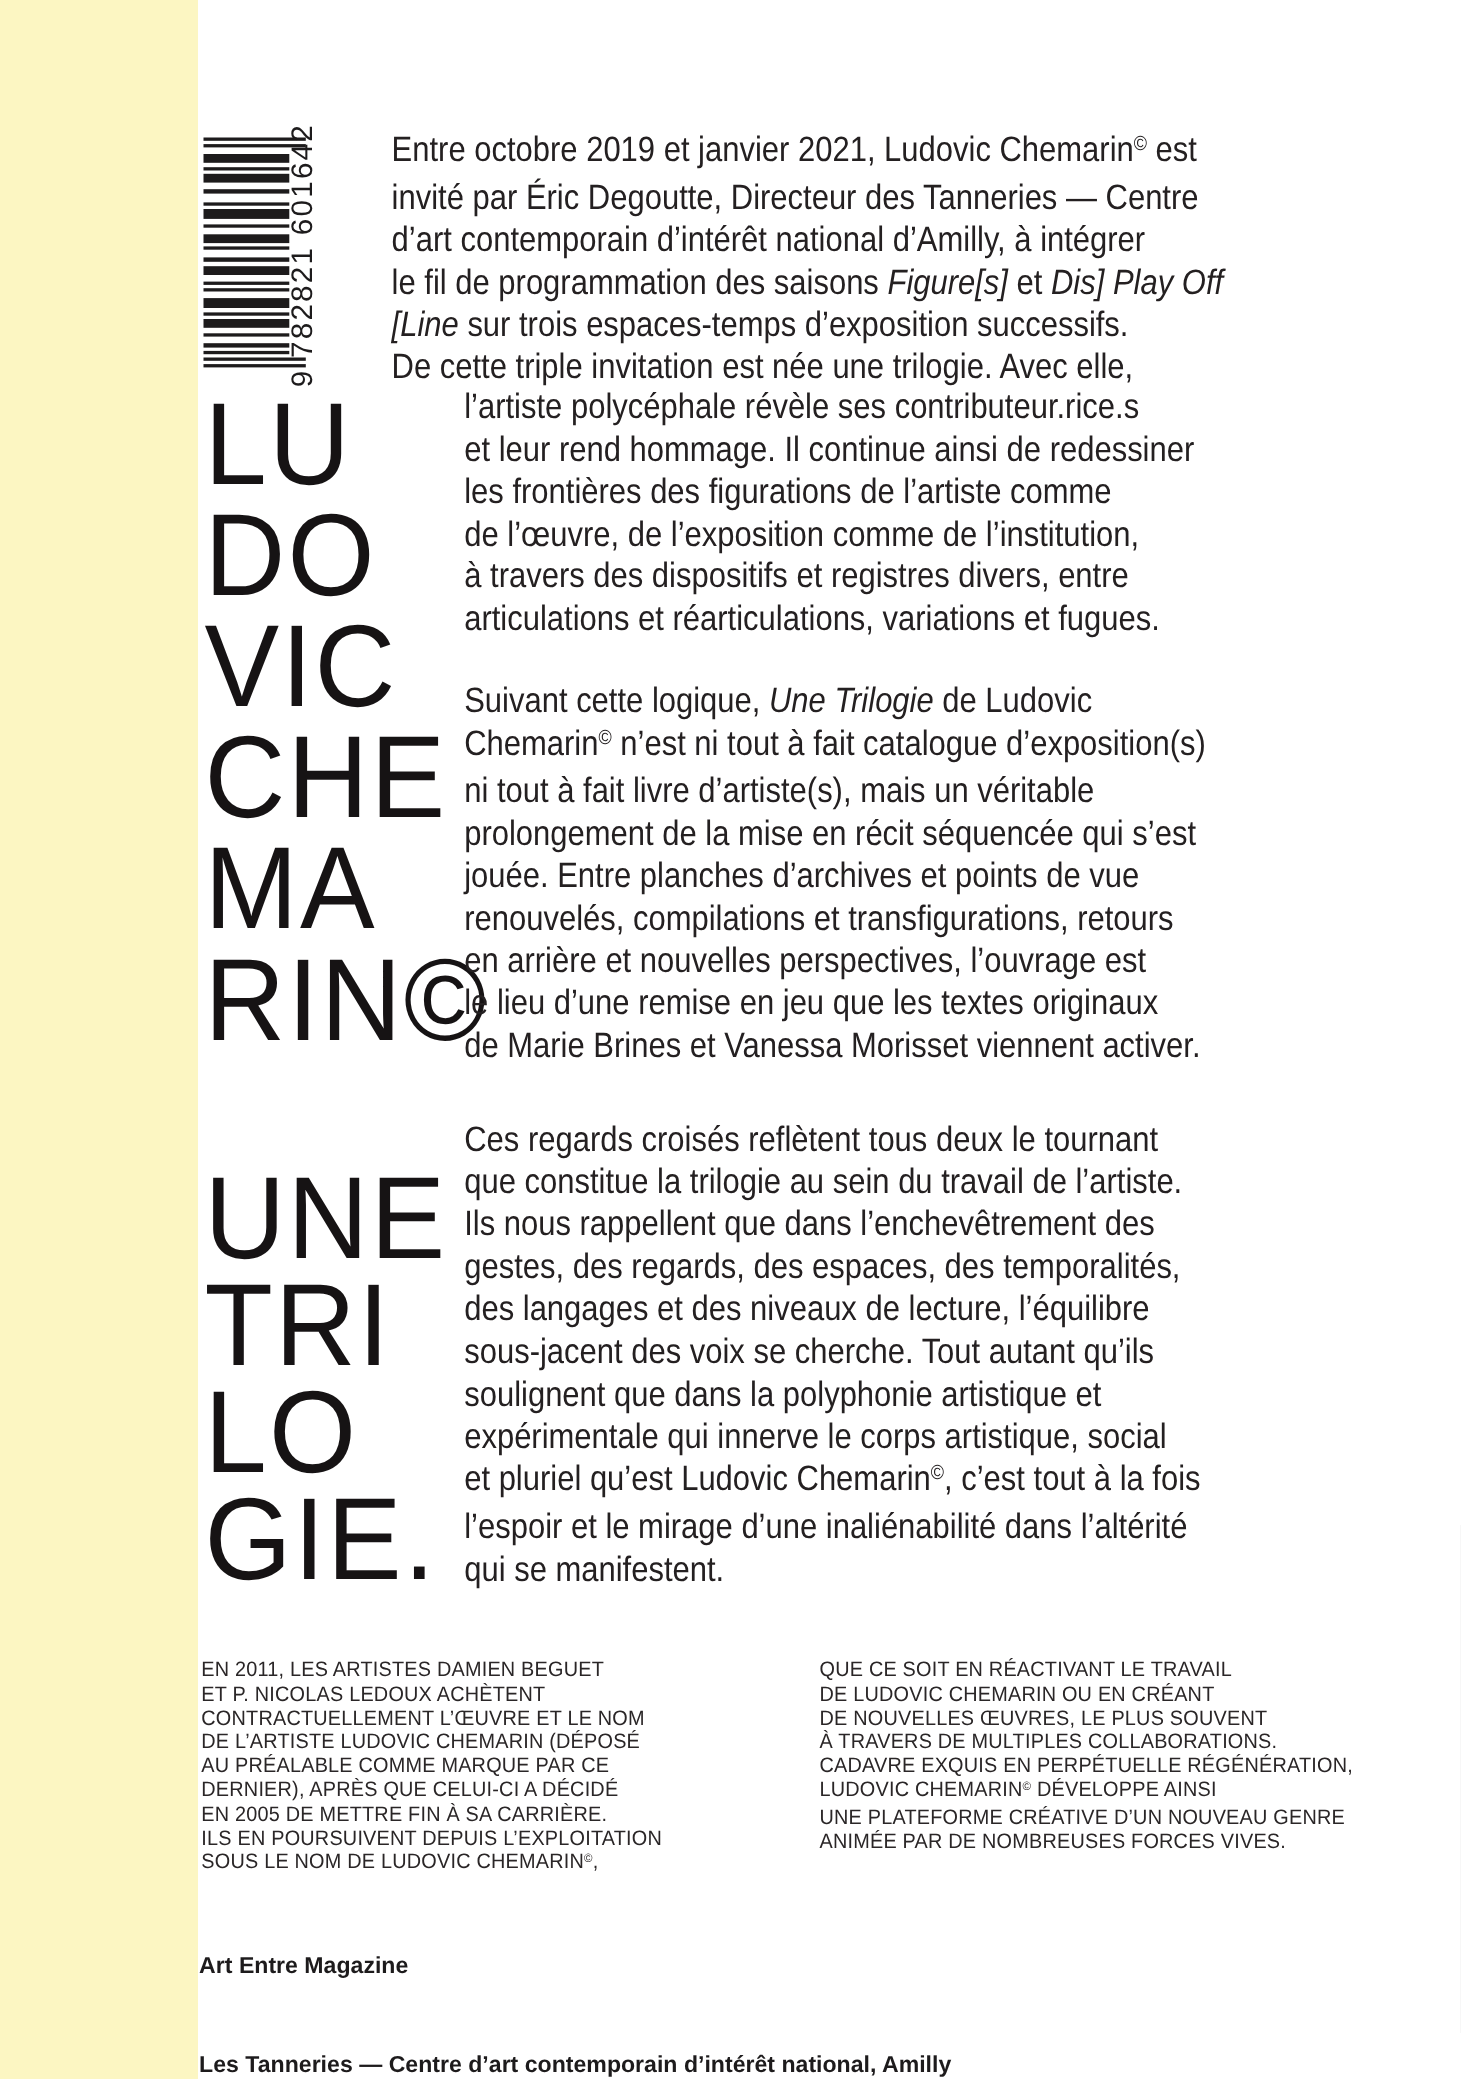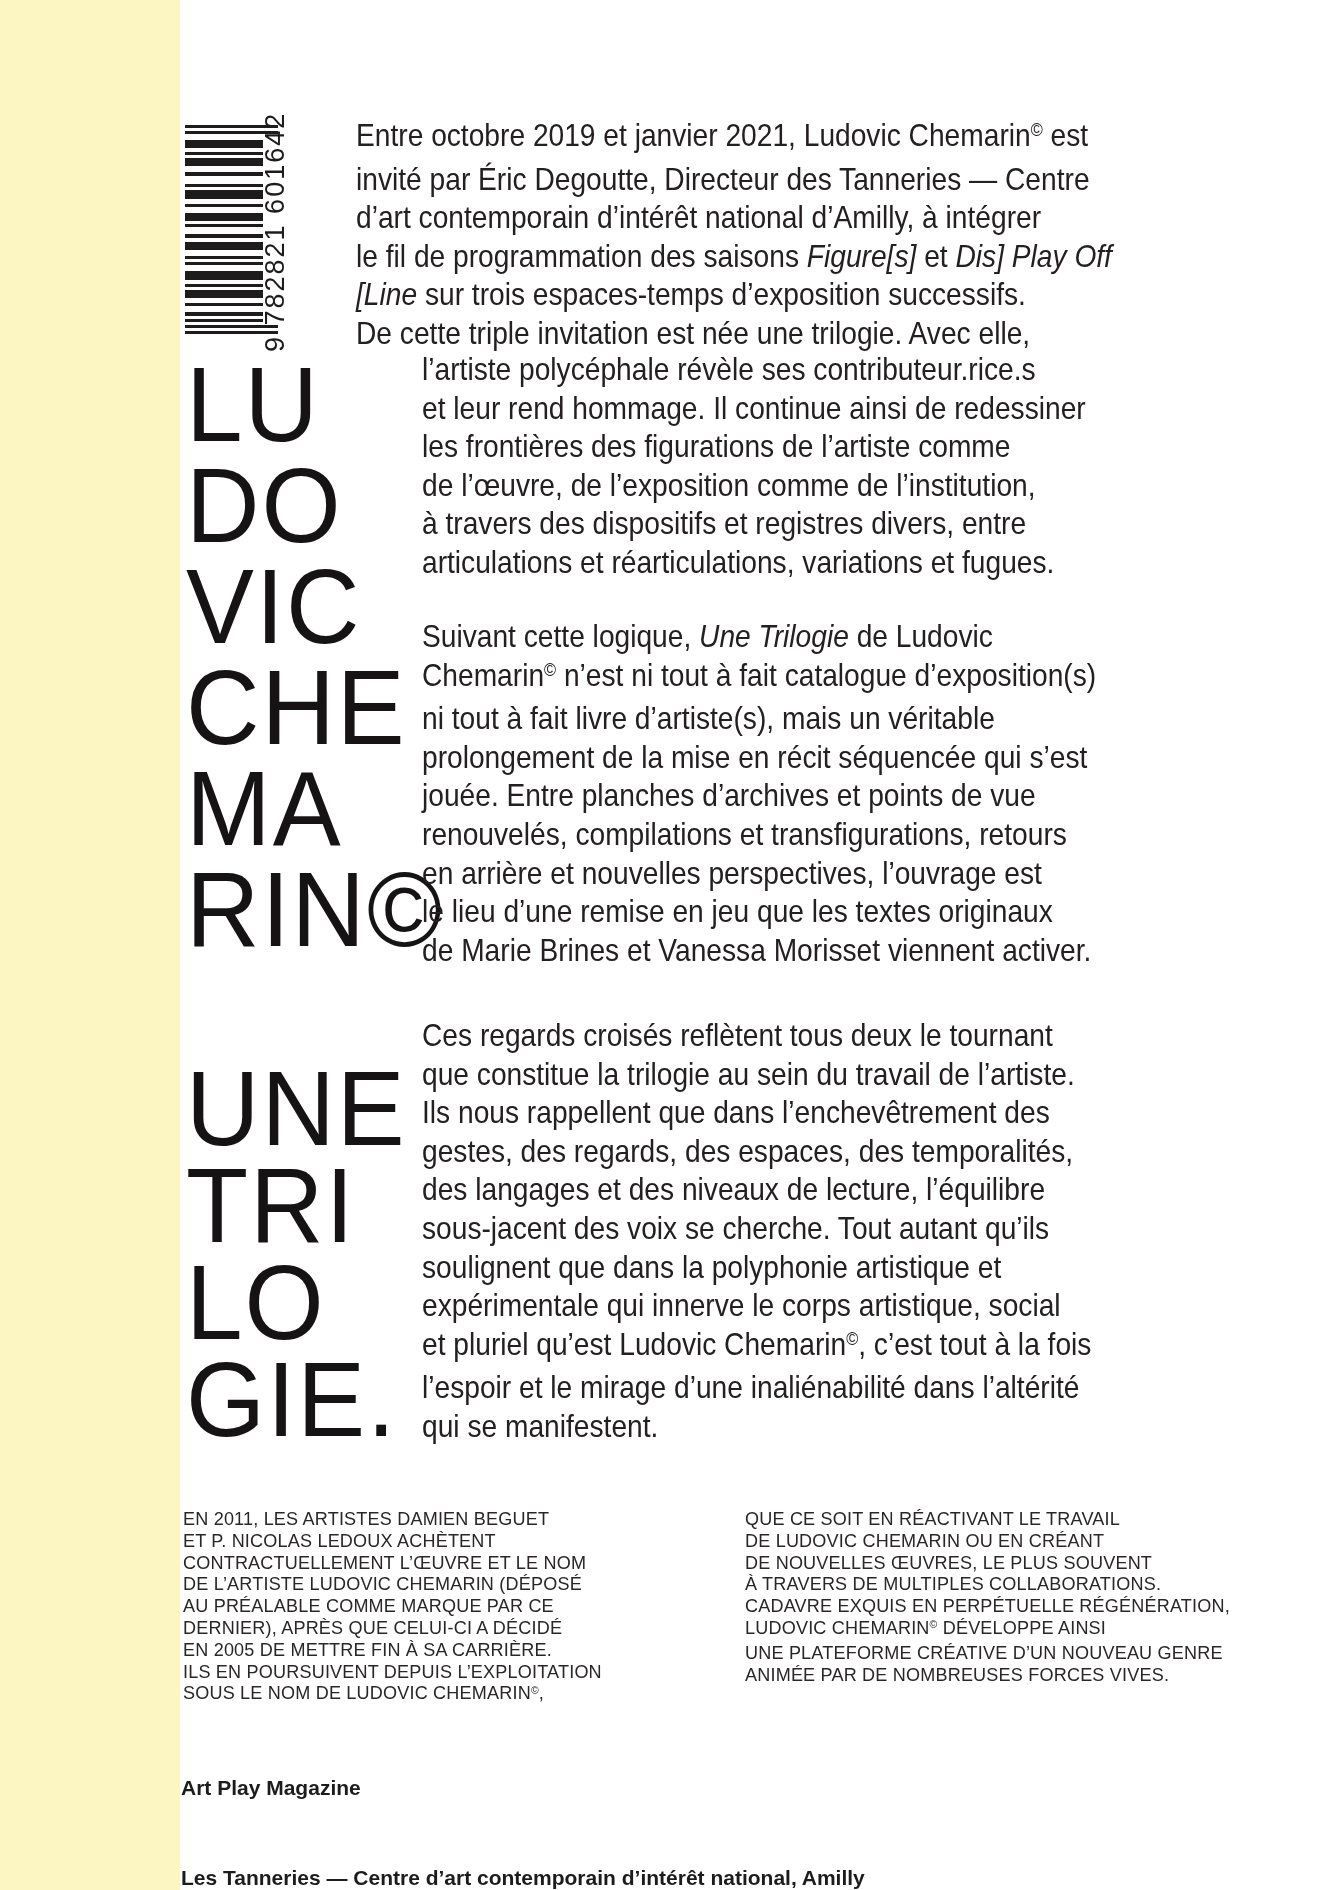--- a/index.html
+++ b/index.html
@@ -147,17 +147,17 @@
 
   <div class="body-par" id="par2"><div><span>Suivant cette logique, </span><span class="it">Une Trilogie</span><span> de Ludovic</span></div><div><span>Chemarin</span><span class="sup">©</span><span> n’est ni tout à fait catalogue d’exposition(s)</span></div><div><span>ni tout à fait livre d’artiste(s), mais un véritable</span></div><div><span>prolongement de la mise en récit séquencée qui s’est</span></div><div><span>jouée. Entre planches d’archives et points de vue</span></div><div><span>renouvelés, compilations et transfigurations, retours</span></div><div><span>en arrière et nouvelles perspectives, l’ouvrage est</span></div><div><span>le lieu d’une remise en jeu que les textes originaux</span></div><div><span>de Marie Brines et Vanessa Morisset viennent activer.</span></div></div>
 
   <div class="body-par" id="par3"><div><span>Ces regards croisés reflètent tous deux le tournant</span></div><div><span>que constitue la trilogie au sein du travail de l’artiste.</span></div><div><span>Ils nous rappellent que dans l’enchevêtrement des</span></div><div><span>gestes, des regards, des espaces, des temporalités,</span></div><div><span>des langages et des niveaux de lecture, l’équilibre</span></div><div><span>sous-jacent des voix se cherche. Tout autant qu’ils</span></div><div><span>soulignent que dans la polyphonie artistique et</span></div><div><span>expérimentale qui innerve le corps artistique, social</span></div><div><span>et pluriel qu’est Ludovic Chemarin</span><span class="sup">©</span><span>, c’est tout à la fois</span></div><div><span>l’espoir et le mirage d’une inaliénabilité dans l’altérité</span></div><div><span>qui se manifestent.</span></div></div>
 
   <div class="footnote" id="footnote-left"><div><span>EN 2011, LES ARTISTES DAMIEN BEGUET</span></div><div><span>ET P. NICOLAS LEDOUX ACHÈTENT</span></div><div><span>CONTRACTUELLEMENT L’ŒUVRE ET LE NOM</span></div><div><span>DE L’ARTISTE LUDOVIC CHEMARIN (DÉPOSÉ</span></div><div><span>AU PRÉALABLE COMME MARQUE PAR CE</span></div><div><span>DERNIER), APRÈS QUE CELUI-CI A DÉCIDÉ</span></div><div><span>EN 2005 DE METTRE FIN À SA CARRIÈRE.</span></div><div><span>ILS EN POURSUIVENT DEPUIS L’EXPLOITATION</span></div><div><span>SOUS LE NOM DE LUDOVIC CHEMARIN</span><span class="sup">©</span><span>,</span></div></div>
 
   <div class="footnote" id="footnote-right"><div><span>QUE CE SOIT EN RÉACTIVANT LE TRAVAIL</span></div><div><span>DE LUDOVIC CHEMARIN OU EN CRÉANT</span></div><div><span>DE NOUVELLES ŒUVRES, LE PLUS SOUVENT</span></div><div><span>À TRAVERS DE MULTIPLES COLLABORATIONS.</span></div><div><span>CADAVRE EXQUIS EN PERPÉTUELLE RÉGÉNÉRATION,</span></div><div><span>LUDOVIC CHEMARIN</span><span class="sup">©</span><span> DÉVELOPPE AINSI</span></div><div><span>UNE PLATEFORME CRÉATIVE D’UN NOUVEAU GENRE</span></div><div><span>ANIMÉE PAR DE NOMBREUSES FORCES VIVES.</span></div></div>
 
   <div class="credits">
-    <div>Art Play Magazine</div>
+    <div>Art Entre Magazine</div>
     <div>Les Tanneries — Centre d’art contemporain d’intérêt national, Amilly</div>
   </div>
 
 </div>
 
 </body></html>

